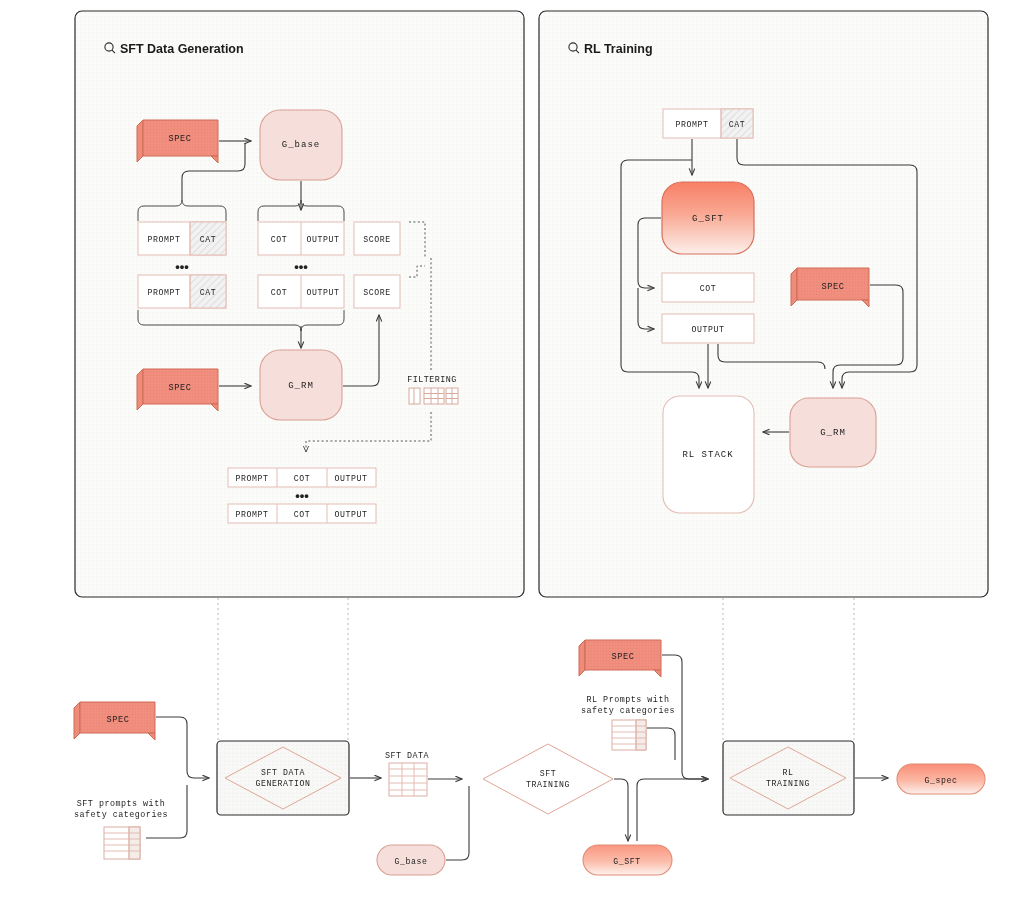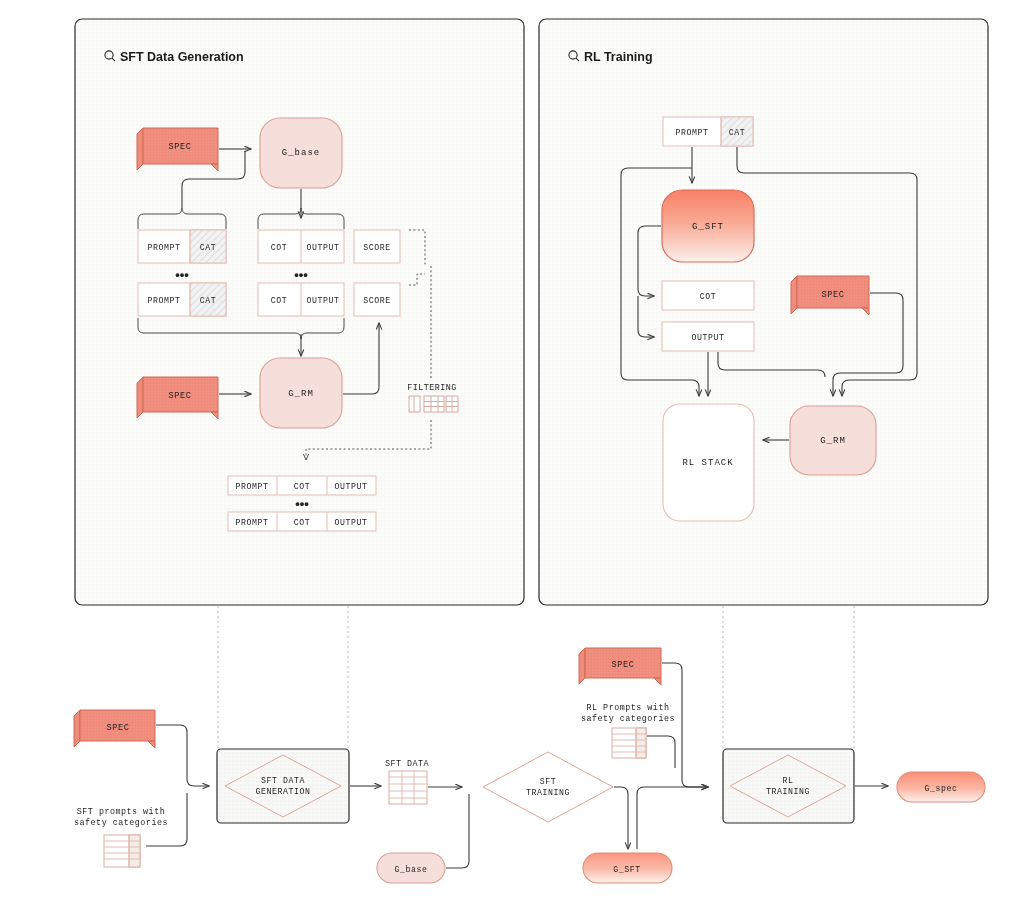--- a/index.html
+++ b/index.html
@@ -1,18 +1,18 @@
 <!DOCTYPE html>
 <html><head>
 <meta charset="utf-8">
 <style>
   html,body{margin:0;padding:0;background:#ffffff;}
   body{width:1010px;height:904px;position:relative;overflow:hidden;
        font-family:"Liberation Sans",sans-serif;}
-  #root{position:absolute;left:0;top:8px;width:1010px;height:772px;text-align:right;}
+  #root{position:absolute;left:0;top:0;width:1010px;height:772px;text-align:right;}
   svg#scene{position:absolute;left:0;top:0;width:1010px;height:904px;}
   .panel-title{font-family:"Liberation Sans",sans-serif;font-size:12.5px;font-weight:700;fill:#1b1b1b;}
   .mono{font-family:"Liberation Mono",monospace;font-size:8.6px;fill:#1e1e1e;letter-spacing:.6px;}
   .mono-sm{font-family:"Liberation Mono",monospace;font-size:8.2px;fill:#1e1e1e;letter-spacing:.6px;}
   .mono-lbl{font-family:"Liberation Mono",monospace;font-size:8.4px;fill:#1e1e1e;letter-spacing:.5px;}
   .mono-node{font-family:"Liberation Mono",monospace;font-size:9px;fill:#1b1b1b;letter-spacing:1px;}
   .dots{font-family:"Liberation Sans",sans-serif;font-size:13px;font-weight:900;fill:#222;}
   .ln{fill:none;stroke:#3b3b3b;stroke-width:1.1;}
   .ln-thin{fill:none;stroke:#4a4a4a;stroke-width:1;}
   .ln-dot{fill:none;stroke:#555;stroke-width:1;stroke-dasharray:2 2.4;}

